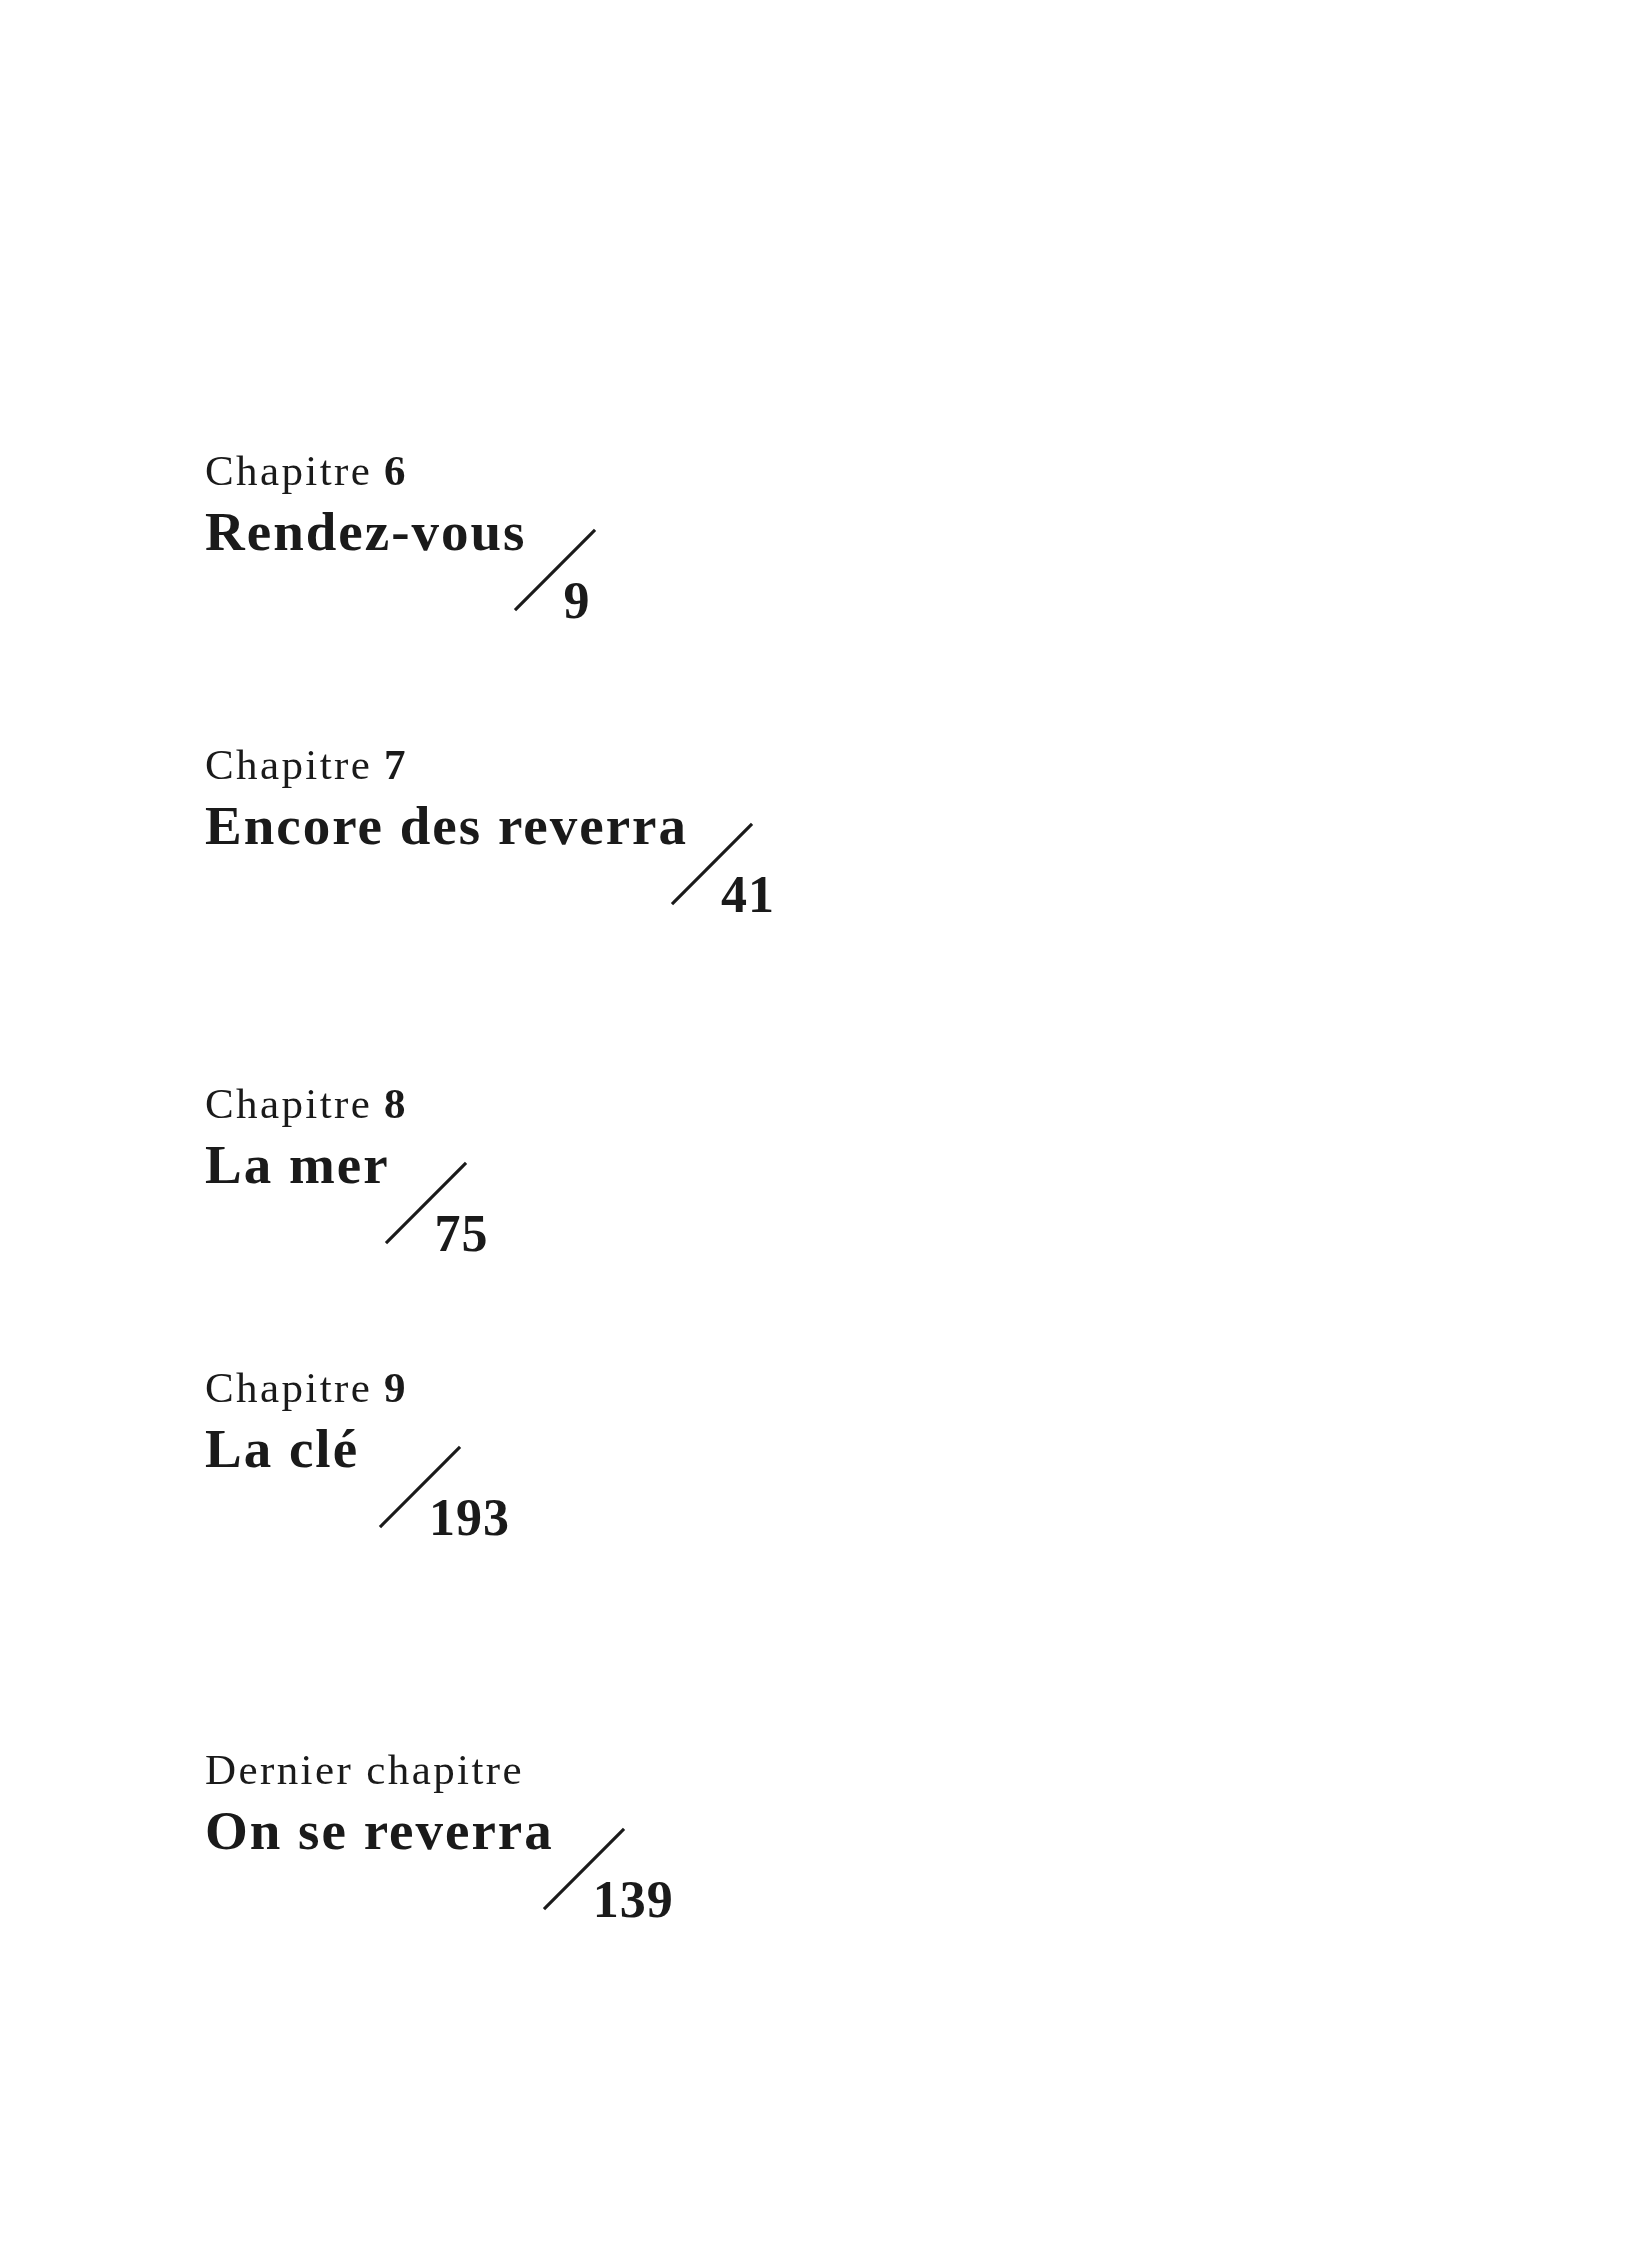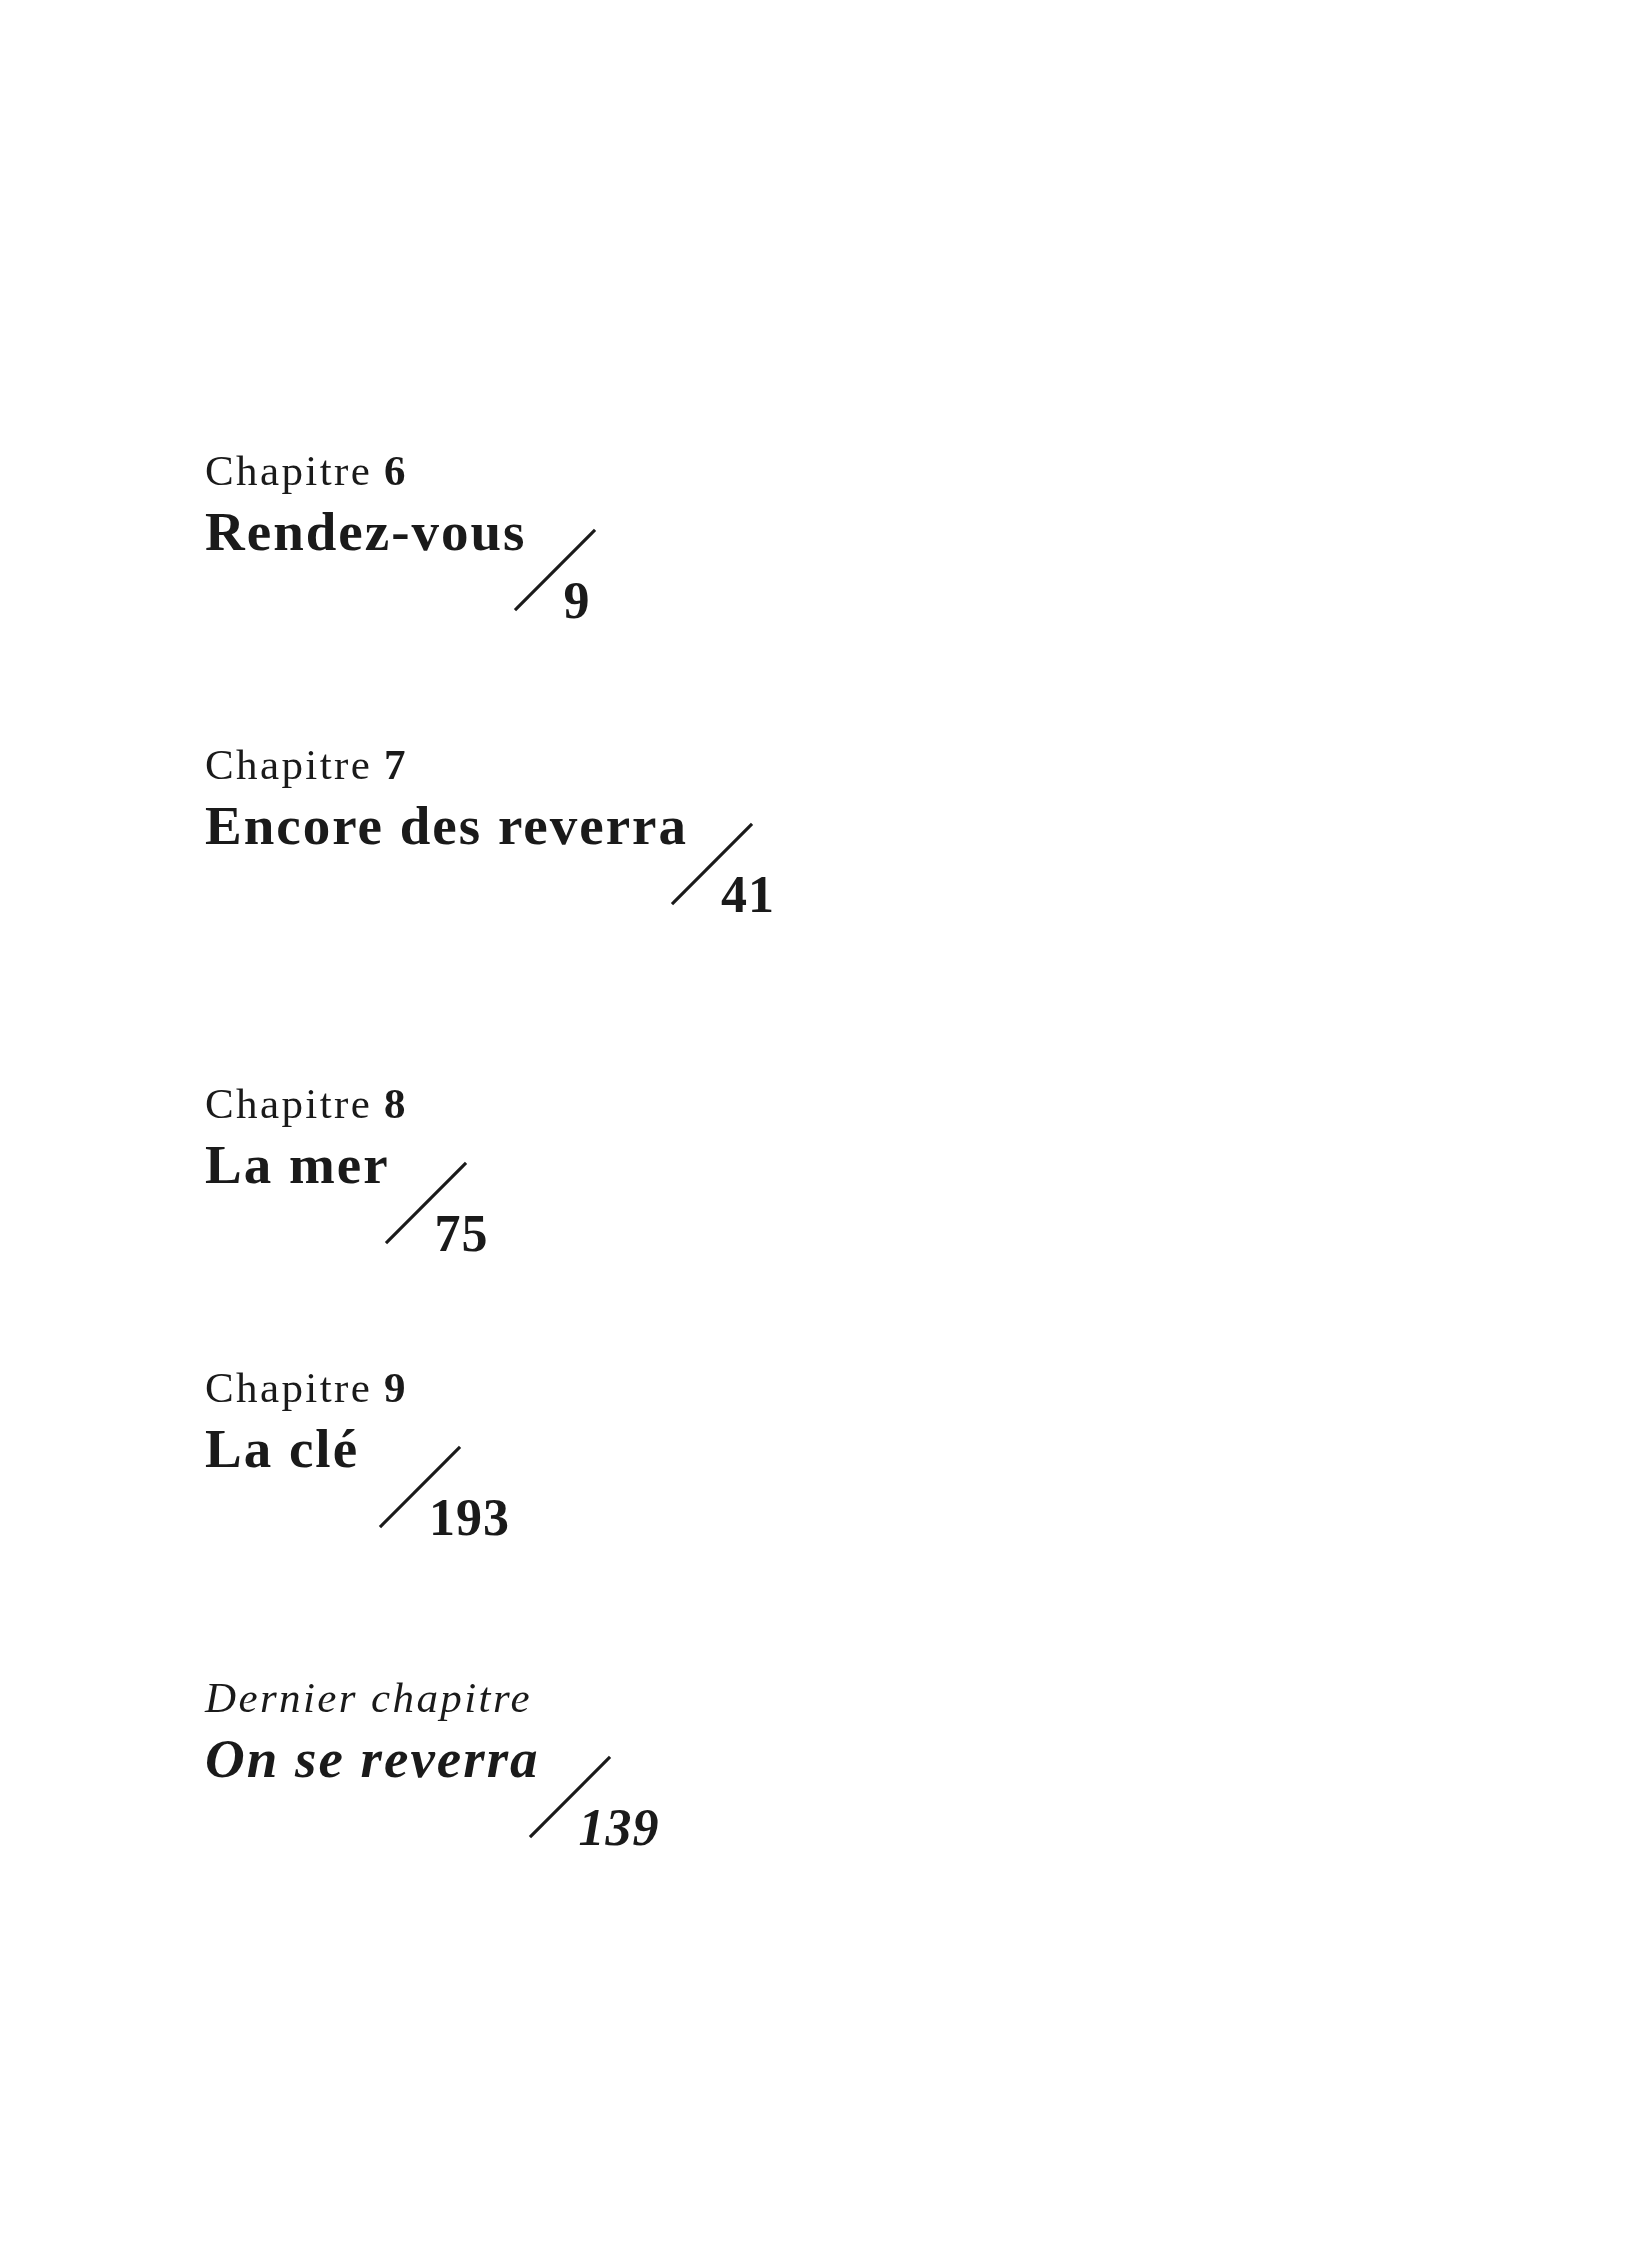--- a/index.html
+++ b/index.html
@@ -87,20 +87,20 @@
       <div class="title-line"><span>La mer</span><span class="pageref" style="margin-left: 7.8px;"><svg class="slash" width="84" height="84" viewBox="0 0 86 86">
             <line x1="2" y1="84" x2="84" y2="2" stroke="#1a1a1a"></line>
           </svg><span class="pagenum">75</span></span></div>
     </div>
     <div class="entry" style="top: 1366px;">
       <div class="chapter-line"><span>Chapitre</span><span class="chnum">9</span></div>
       <div class="title-line"><span>La clé</span><span class="pageref" style="margin-left: 33px;"><svg class="slash" width="84" height="84" viewBox="0 0 86 86">
             <line x1="2" y1="84" x2="84" y2="2" stroke="#1a1a1a"></line>
           </svg><span class="pagenum">193</span></span></div>
     </div>
-    <div class="entry" style="top: 1676px; font-style: italic;">
+    <div class="entry" style="top: 1748px;">
       <div class="chapter-line"><span>Dernier chapitre</span></div>
       <div class="title-line"><span>On se reverra</span><span class="pageref" style="margin-left: 2px;"><svg class="slash" width="84" height="84" viewBox="0 0 86 86">
             <line x1="2" y1="84" x2="84" y2="2" stroke="#1a1a1a"></line>
           </svg><span class="pagenum">139</span></span></div>
     </div>
   </div>
 
 
 </body></html>

